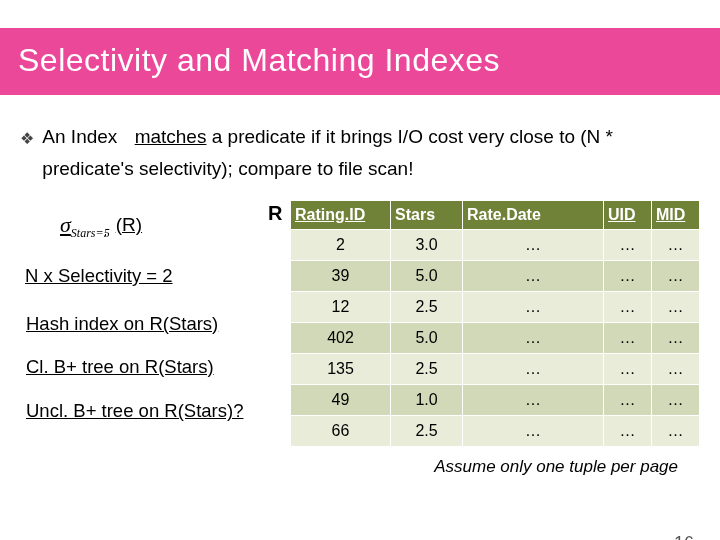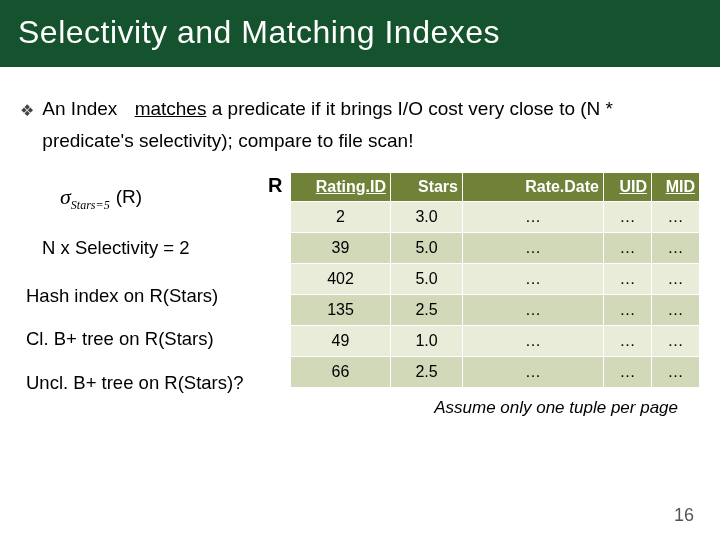--- a/index.html
+++ b/index.html
@@ -1,35 +1,35 @@
 <!DOCTYPE html>
 <html><head>
 <meta charset="utf-8">
 <style>
   * { margin: 0; padding: 0; box-sizing: border-box; }
   html, body { width: 720px; height: 540px; font-family: Arial, Helvetica, sans-serif; background: #fff; color: #000; }
   .slide { width: 720px; height: 540px; position: relative; }
-  .titlebar { background: #14532d; color: #fff; padding: 14px 18px 16px 18px; }
+  .titlebar { background: #ec4899; color: #fff; padding: 14px 18px 16px 18px; margin-top: 28px; }
   .titlebar h1 { font-size: 32px; font-weight: 400; letter-spacing: 0.5px; }
   .body { padding: 26px 20px 0 20px; }
   .bullet-row { display: flex; align-items: flex-start; gap: 8px; font-size: 19px; line-height: 1.7; }
   .bullet-icon { font-size: 16px; color: #444; padding-top: 4px; }
   .bullet-text .underline { text-decoration: underline; margin-left: 12px; }
   .content-row { display: flex; margin-top: 14px; }
-  .left-col { width: 270px; padding-top: 2px; font-size: 18.5px; line-height: 1.5; }
+  .left-col { width: 270px; padding-top: 2px; font-size: 18.5px; line-height: 1.5; text-decoration: underline; }
   .formula-wrap { display: flex; align-items: center; gap: 6px; margin: 6px 0 20px 40px; font-size: 19px; }
   .formula-wrap .sigma { font-family: "Times New Roman", serif; font-style: italic; font-size: 22px; }
   .formula-wrap sub { font-size: 12px; font-style: italic; }
-  .sel-line { margin: 0 0 20px 22px; }
+  .sel-line { margin: 0 0 20px 5px; }
   .idx-line { margin: 16px 0 14px 6px; }
   .right-col { flex: 1; }
   .table-wrap { position: relative; }
   .tbl-label { position: absolute; left: -22px; top: 2px; font-size: 20px; font-weight: 700; }
   table { border-collapse: collapse; width: 100%; table-layout: fixed; }
-  th { background: #708238; color: #fff; font-weight: 700; font-size: 16px; padding: 5px 4px; text-align: right; border: 1px solid #fff; }
+  th { background: #708238; color: #fff; font-weight: 700; font-size: 16px; padding: 5px 4px; text-align: left; border: 1px solid #fff; }
   th.uid, th.mid { width: 48px; }
   th.rid { width: 100px; }
   th.stars { width: 72px; }
   th .ul { text-decoration: underline; }
   td { font-size: 16px; padding: 6px 4px; text-align: center; border: 1px solid #fff; }
   tbody tr:nth-child(odd) td { background: #e8ecd9; }
   tbody tr:nth-child(even) td { background: #d1d9b8; }
   .footnote { text-align: right; font-style: italic; font-size: 17px; margin: 10px 22px 0 0; }
   .pagenum { position: absolute; bottom: 14px; right: 26px; font-size: 18px; color: #555; }
 </style>
@@ -83,20 +83,27 @@
                   <td>…</td>
                 </tr>
                 <tr>
                   <td>39</td>
                   <td>5.0</td>
                   <td>…</td>
                   <td>…</td>
                   <td>…</td>
                 </tr>
                 <tr>
+                  <td>12</td>
+                  <td>2.5</td>
+                  <td>…</td>
+                  <td>…</td>
+                  <td>…</td>
+                </tr>
+                <tr>
                   <td>402</td>
                   <td>5.0</td>
                   <td>…</td>
                   <td>…</td>
                   <td>…</td>
                 </tr>
                 <tr>
                   <td>135</td>
                   <td>2.5</td>
                   <td>…</td>

